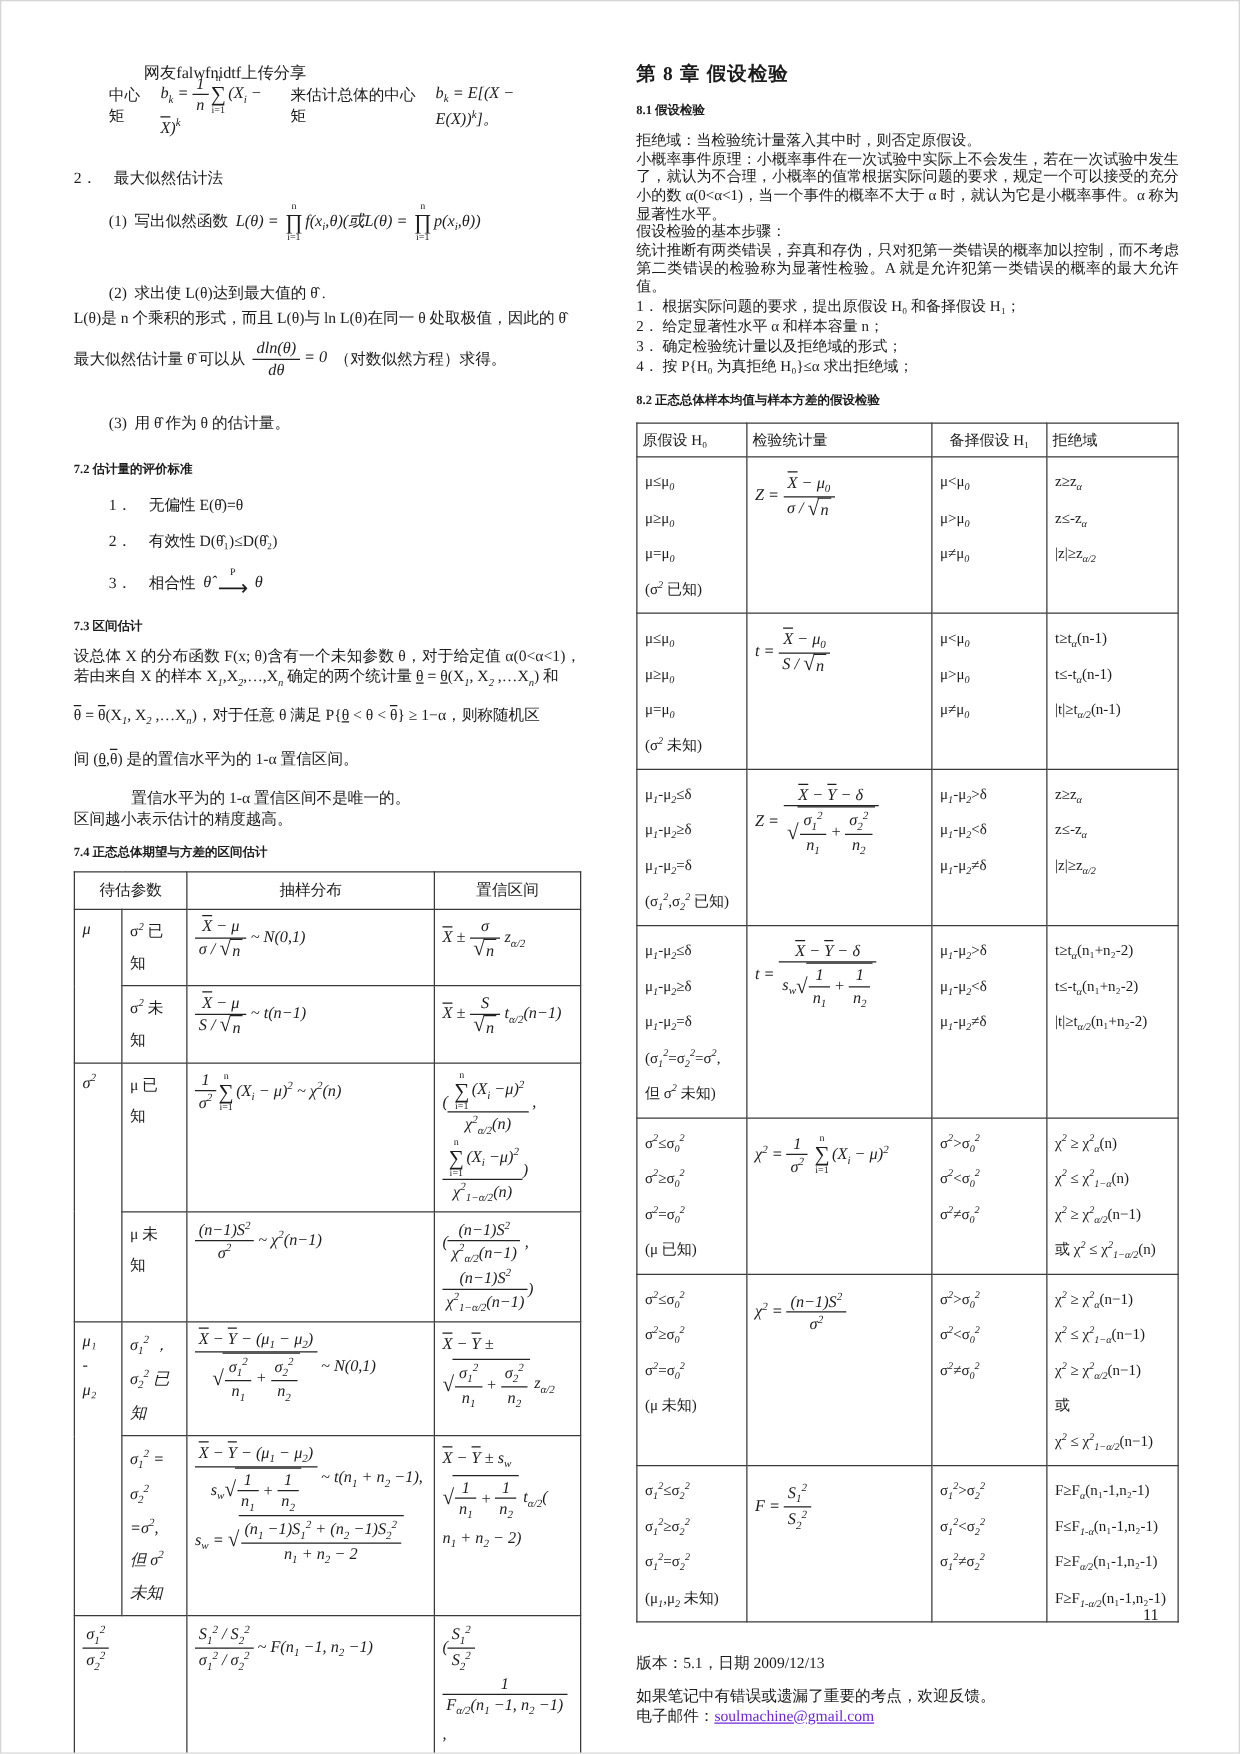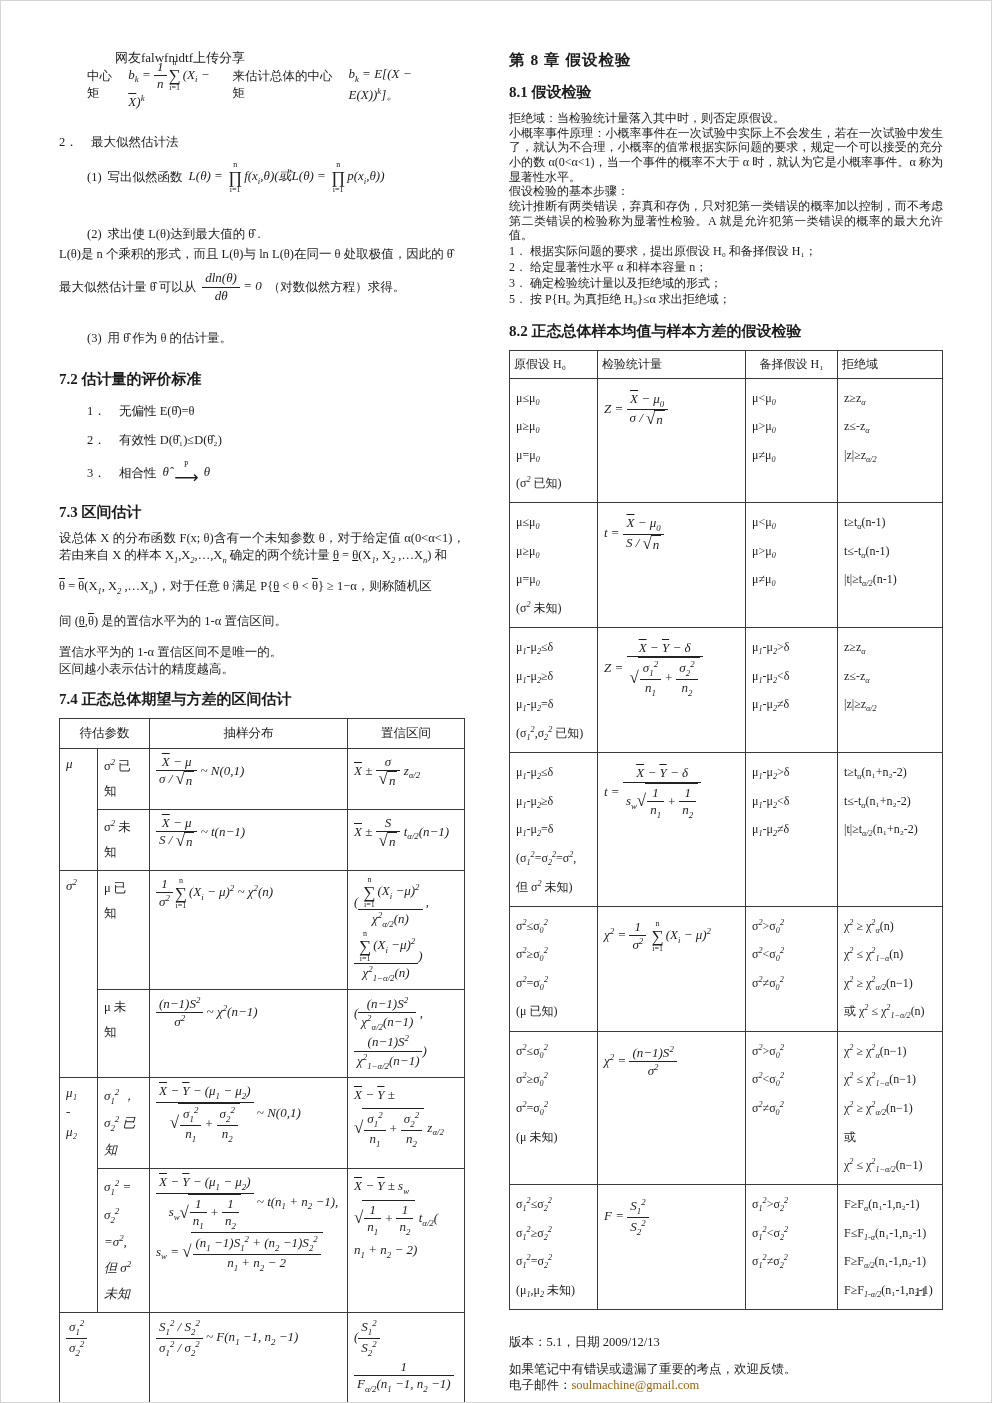--- a/index.html
+++ b/index.html
@@ -7,21 +7,21 @@
   body { font-family:"Liberation Serif", serif; color:#1c1c1c; }
   .page { position:relative; width:992px; height:1403px; background:#ffffff;
           border:1px solid #d5d5d5; overflow:hidden; margin:0 auto; }
 
   
   .col-left  { position:absolute; left:58px;  top:44px; width:406px; font-size:12.5px; line-height:1.35; }
   .col-right { position:absolute; left:508px; top:50px; width:434px; font-size:12px;  line-height:1.22; }
 
   
   .chapter-title { font-size:15.5px; font-weight:bold; letter-spacing:1px; }
-  .sec-title { font-size:15px; font-weight:bold;font-family:Liberation Serif, serif; }
+  .sec-title { font-size:10px; font-weight:bold;font-family:Liberation Serif, serif; }
 
   
   .row { display:flex; align-items:center; gap:6px; flex-wrap:nowrap; }
   .num { width:26px; flex:0 0 auto; }
   .indent1 { padding-left:28px; }
 
   
   .intro { position:relative; margin-top:14px; padding-left:28px; display:flex; align-items:center; gap:4px; }
   .watermark { position:absolute; top:-10px; left:56px; font-size:13px; white-space:nowrap; }
 
@@ -56,21 +56,21 @@
   .tb td.dist, .tb td.ci { line-height:1.9; }
   .pre { white-space:pre-line; }
   .hyp { line-height:2.35; font-size:12px; }
   .rej { line-height:2.35; font-size:12px; }
   .stat { padding-top:12px !important; }
   .tb-right { margin-top:10px; }
 
   
   .footer { margin-top:24px; font-size:12.5px; line-height:1.3; }
   .footer .gap { margin-top:10px; }
-  .lnk { color:#a16207; cursor:pointer; }
+  .lnk { color:#6d28d9; text-decoration:underline; cursor:pointer; }
 
   .page-number { position:absolute; top:1283px; right:64px; font-size:13px; }
 </style>
 </head>
 <body>
 
 <div class="page">
 
   <div class="col-left">
 
@@ -138,21 +138,21 @@
             <span class="bo-t">P</span>
             <span class="bo-m">⟶</span>
             <span class="bo-b"></span>
           </span> θ</span>
     </div>
 
     <div class="sec-title" style="margin-top:16px;">7.3 区间估计</div>
     <div class="para">设总体 X 的分布函数 F(x; θ)含有一个未知参数 θ，对于给定值 α(0&lt;α&lt;1)，若由来自 X 的样本 X<sub>1</sub>,X<sub>2</sub>,…,X<sub>n</sub> 确定的两个统计量 <span class="unl">θ</span> = <span class="unl">θ</span>(X<sub>1</sub>, X<sub>2</sub> ,…X<sub>n</sub>) 和</div>
     <div class="para" style="margin-top:12px;"><span class="ovl">θ</span> = <span class="ovl">θ</span>(X<sub>1</sub>, X<sub>2</sub> ,…X<sub>n</sub>)，对于任意 θ 满足 P{<span class="unl">θ</span> &lt; θ &lt; <span class="ovl">θ</span>} ≥ 1−α，则称随机区</div>
     <div class="para" style="margin-top:16px;">间 (<span class="unl">θ</span>,<span class="ovl">θ</span>) 是的置信水平为的 1-α 置信区间。</div>
-    <div class="para" style="margin-top:14px;">置信水平为的 1-α 置信区间不是唯一的。</div>
+    <div class="para" style="margin-top:14px;margin-left:46px;">置信水平为的 1-α 置信区间不是唯一的。</div>
     <div class="para" style="margin-top:0;">区间越小表示估计的精度越高。</div>
 
     <div class="sec-title" style="margin-top:12px;">7.4 正态总体期望与方差的区间估计</div>
 
     <table class="tb tb-left">
       <colgroup>
           <col style="width:38px">
           <col style="width:52px">
           <col style="width:198px">
           <col>
@@ -251,21 +251,21 @@
     <div class="sec-title" style="margin-top:13px;">8.1 假设检验</div>
 
     <div class="para tight" style="margin-top:10px;">拒绝域：当检验统计量落入其中时，则否定原假设。</div>
     <div class="para tight" style="margin-top:0;">小概率事件原理：小概率事件在一次试验中实际上不会发生，若在一次试验中发生了，就认为不合理，小概率的值常根据实际问题的要求，规定一个可以接受的充分小的数 α(0&lt;α&lt;1)，当一个事件的概率不大于 α 时，就认为它是小概率事件。α 称为显著性水平。</div>
     <div class="para tight" style="margin-top:0;">假设检验的基本步骤：</div>
     <div class="para tight" style="margin-top:0;">统计推断有两类错误，弃真和存伪，只对犯第一类错误的概率加以控制，而不考虑第二类错误的检验称为显著性检验。A 就是允许犯第一类错误的概率的最大允许值。</div>
     <div class="steps">
       <div>1．  根据实际问题的要求，提出原假设 H₀ 和备择假设 H₁；</div>
       <div>2．  给定显著性水平 α 和样本容量 n；</div>
       <div>3．  确定检验统计量以及拒绝域的形式；</div>
-      <div>5．  按 P{H₀ 为真拒绝 H₀}≤α 求出拒绝域；</div>
+      <div>4．  按 P{H₀ 为真拒绝 H₀}≤α 求出拒绝域；</div>
     </div>
 
     <div class="sec-title" style="margin-top:14px;">8.2 正态总体样本均值与样本方差的假设检验</div>
 
     <table class="tb tb-right">
       <colgroup>
           <col style="width:88px">
           <col style="width:148px">
           <col style="width:92px">
           <col>

